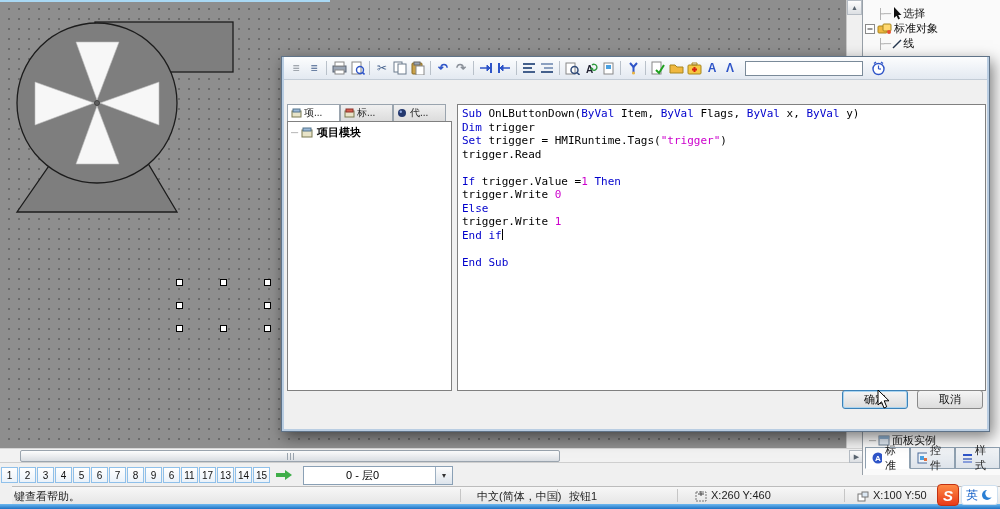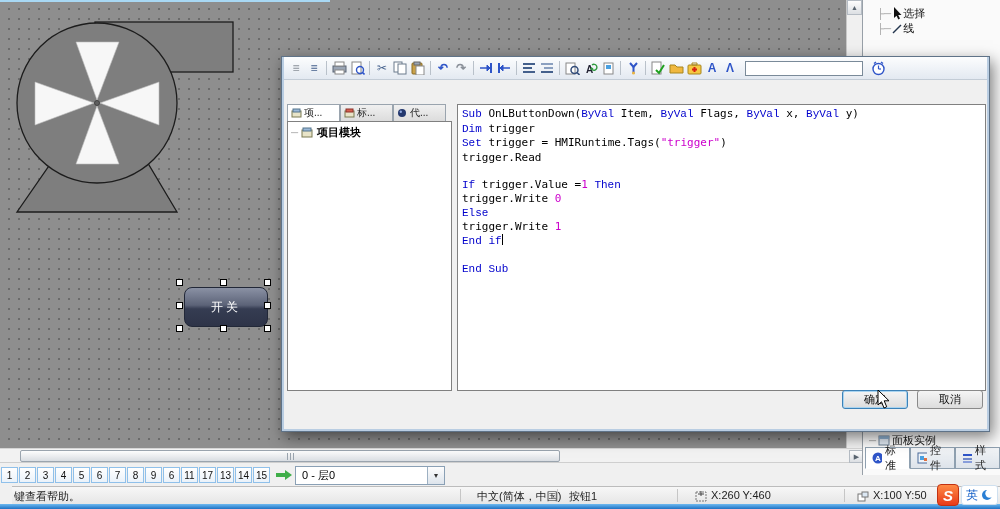--- a/index.html
+++ b/index.html
@@ -45,22 +45,22 @@
     border:1px solid #8fa0b0; background:linear-gradient(#f2f4f7,#dde3ea);
     font-size:11px; color:#222; }
   .rp-tab.sel { background:#fff; border-bottom-color:#fff; }
 
   
   .layers-bar { position:absolute; left:0; top:463px; width:862px; height:24px;
     background:#f0f0f0; display:flex; align-items:center; padding-left:1px; }
   .lb-num { width:17px; height:16px; margin-right:1px; background:linear-gradient(#ffffff,#eaf2fa);
     border:1px solid #8fc0ea; font-size:10px; color:#111; display:flex;
     align-items:center; justify-content:center; }
-  .layer-combo { margin-left:2px; width:150px; height:19px; background:#fff;
-    border:1px solid #8aa0b5; display:flex; align-items:center; font-size:11px; }
+  .layer-combo { margin-left:10px; width:150px; height:19px; background:#fff;
+    border:1px solid #8aa0b5; display:flex; align-items:center; font-size:11px;padding-left:36px; }
   .layer-combo .val { flex:1; padding-left:6px; }
   .combo-arrow { width:17px; height:17px; background:linear-gradient(#fdfdfd,#dde4ec);
     border-left:1px solid #9db0c2; font-size:8px; color:#333; display:flex;
     align-items:center; justify-content:center; }
 
   
   .status-bar { position:absolute; left:12px; top:486px; width:1000px; height:18px;
     background:linear-gradient(#f7f7f7,#e6e6e6); border-top:1px solid #bcbcbc;
     font-size:11px; color:#222; }
   .status-bar .seg { position:absolute; top:2px; white-space:nowrap; }
@@ -105,21 +105,21 @@
   .sp-tab { width:53px; display:flex; align-items:center; gap:2px; padding:0 3px;
     font-size:10px; color:#222; border:1px solid #9aa4ae; border-bottom:none;
     background:linear-gradient(#f0f0f0,#dcdcdc); }
   .sp-tab.sel { background:#fff; }
   .sp-tree { flex:1; background:#fff; border:1px solid #808080; font-size:11px;
     font-weight:bold; padding-top:3px; }
   .splitter { width:5px; }
   .code-editor { flex:1; background:#fff; border:1px solid #808080; overflow:hidden;
     font-family:"DejaVu Sans Mono", monospace; font-size:11px; line-height:13.5px;
     padding:2px 0 0 4px; color:#000; white-space:pre; }
-  .kw { color:var(--kw,#0000cc);font-family:Liberation Mono, monospace; }
+  .kw { color:var(--kw,#0000cc); }
   .str,.num { color:var(--lit,#cc00cc); }
   .caret { display:inline-block; width:1px; height:11px; background:#000; vertical-align:-1px; }
 
   .dlg-btnrow { position:absolute; right:6px; top:333px; display:flex; gap:9px; }
   .dlg-btn { width:66px; height:19px; font-size:11px; color:#111;
     display:flex; align-items:center; justify-content:center;
     background:linear-gradient(#f5f5f5,#dcdcdc); border:1px solid #8a8a8a; border-radius:3px; }
   .dlg-btn.default { border-color:#3c82b8; box-shadow:0 0 0 1px #a9d4f0 inset; }
 
   .dlg-status { position:absolute; left:2px; right:2px; top:355px; height:18px;
@@ -143,23 +143,20 @@
       <polygon points="60,150 140,150 177,212 17,212" fill="#7e7e7e" stroke="#1c1c1c" stroke-width="1.3"></polygon>
       <rect x="95" y="22" width="138" height="50" fill="#7e7e7e" stroke="#1c1c1c" stroke-width="1.3"></rect>
       <circle cx="97" cy="103" r="80" fill="#7e7e7e" stroke="#1c1c1c" stroke-width="1.3"></circle>
       <polygon points="97,100 76,42 119,42" fill="#f7f7f7" stroke="#bdbdbd" stroke-width="0.6"></polygon>
       <polygon points="100,103 159,82 159,125" fill="#f7f7f7" stroke="#bdbdbd" stroke-width="0.6"></polygon>
       <polygon points="97,106 76,164 119,164" fill="#f7f7f7" stroke="#bdbdbd" stroke-width="0.6"></polygon>
       <polygon points="94,103 35,82 35,125" fill="#f7f7f7" stroke="#bdbdbd" stroke-width="0.6"></polygon>
       <circle cx="97" cy="103" r="2.5" fill="#5f5f5f" stroke="#3a3a3a" stroke-width="0.8"></circle>
     </svg>
 
-    <div class="switch-btn">
-      <span>开关</span>
-    </div>
     <div class="handle" style="left:176px;top:279px"></div>
     <div class="handle" style="left:220px;top:279px"></div>
     <div class="handle" style="left:264px;top:279px"></div>
     <div class="handle" style="left:176px;top:302px"></div>
     <div class="handle" style="left:264px;top:302px"></div>
     <div class="handle" style="left:176px;top:325px"></div>
     <div class="handle" style="left:220px;top:325px"></div>
     <div class="handle" style="left:264px;top:325px"></div>
   </div>
   <div class="topline"></div>
@@ -180,20 +177,32 @@
     </div>
   </div>
 
   <div class="right-panel">
     <div class="tree-row" style="padding-left:14px;margin-top:6px">
       <span class="tline">├─</span>
       <svg width="12" height="13">
         <polygon points="3,0 3,11 5.5,8.8 7.3,12.5 9,11.6 7.2,8 10.5,8" fill="#111"></polygon>
       </svg>
       <span>选择</span>
+    </div>
+    <div class="tree-row" style="padding-left:2px">
+      <svg width="10" height="10">
+        <rect x="0.5" y="0.5" width="9" height="9" fill="#fff" stroke="#8a8a8a"></rect>
+        <line x1="2.5" y1="5" x2="7.5" y2="5" stroke="#333"></line>
+      </svg>
+      <svg width="15" height="12" style="margin:0 2px">
+        <rect x="1" y="3" width="9" height="7" rx="1" fill="#f0b840" stroke="#a8861f"></rect>
+        <rect x="6" y="1" width="8" height="7" rx="1" fill="#ffd870" stroke="#a8861f"></rect>
+        <circle cx="12" cy="9" r="2" fill="#e85030"></circle>
+      </svg>
+      <span>标准对象</span>
     </div>
     <div class="tree-row" style="padding-left:14px">
       <span class="tline">├─</span>
       <svg width="12" height="12">
         <line x1="2" y1="10" x2="10" y2="2" stroke="#24364e" stroke-width="1.4"></line>
       </svg>
       <span>线</span>
     </div>
 
     <div class="tree-row" style="position:absolute;left:6px;top:433px">

